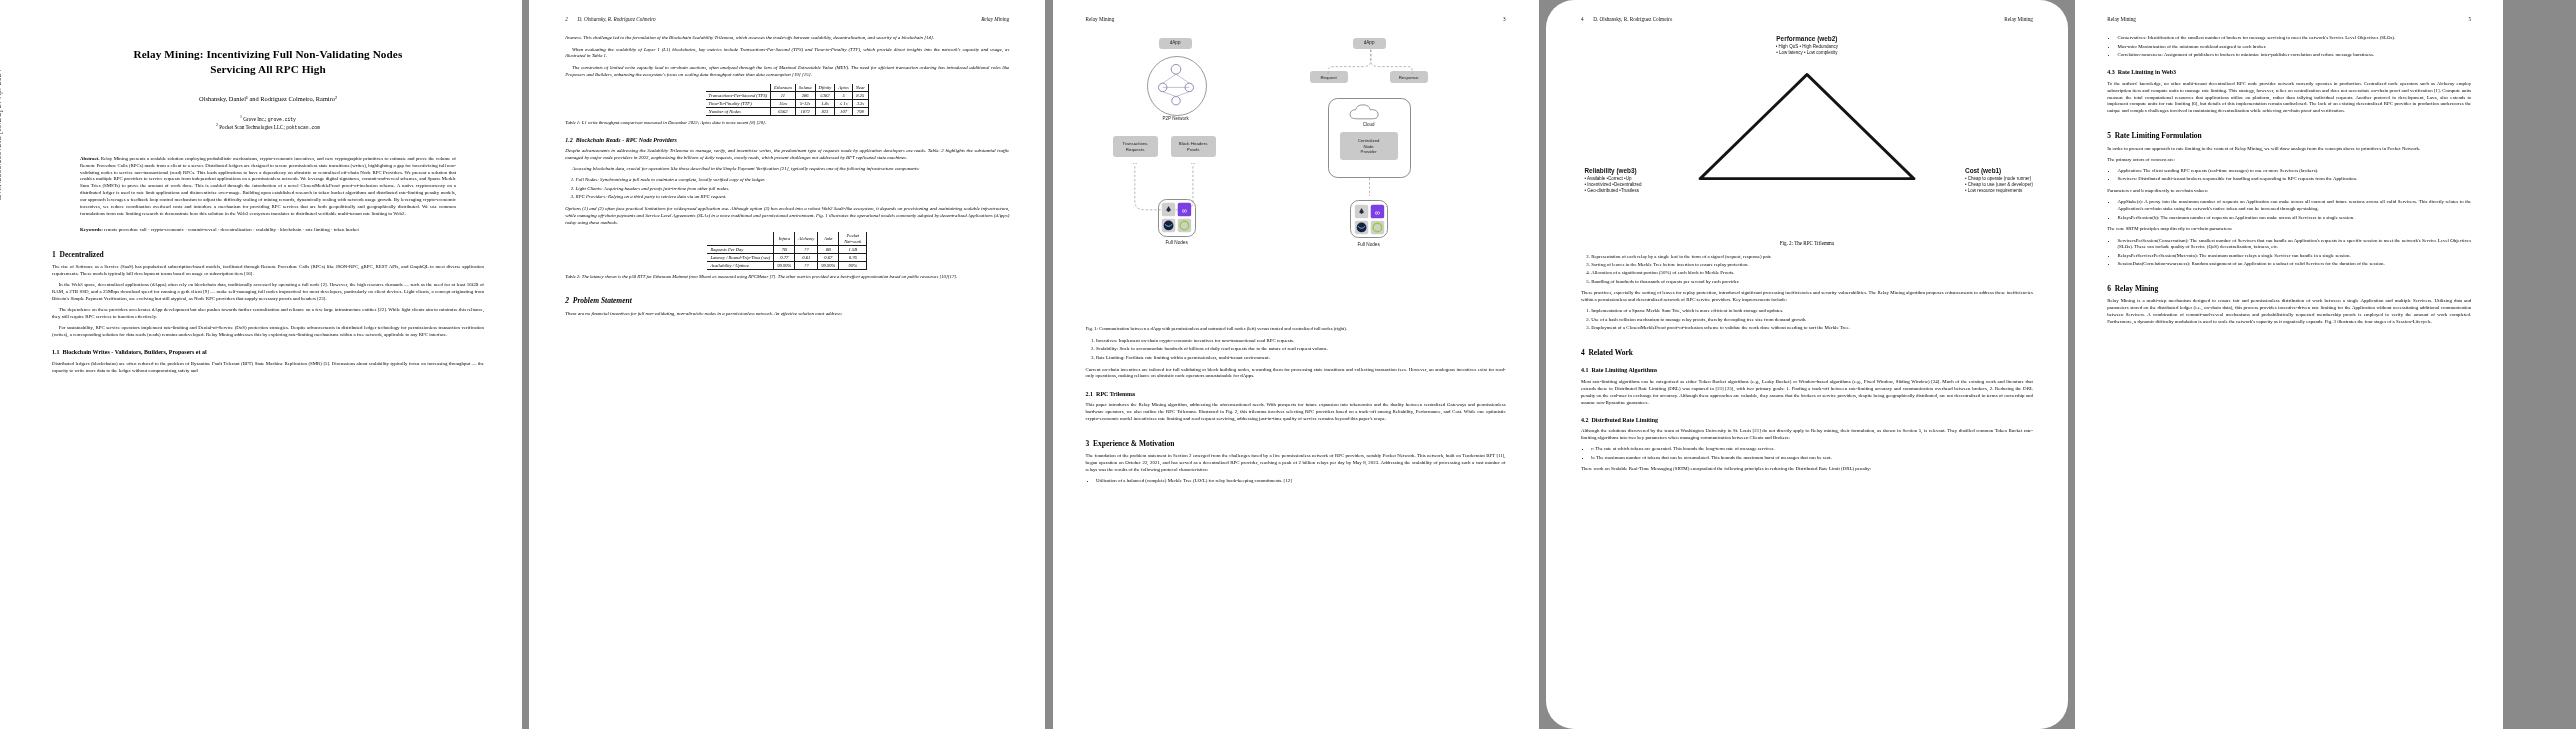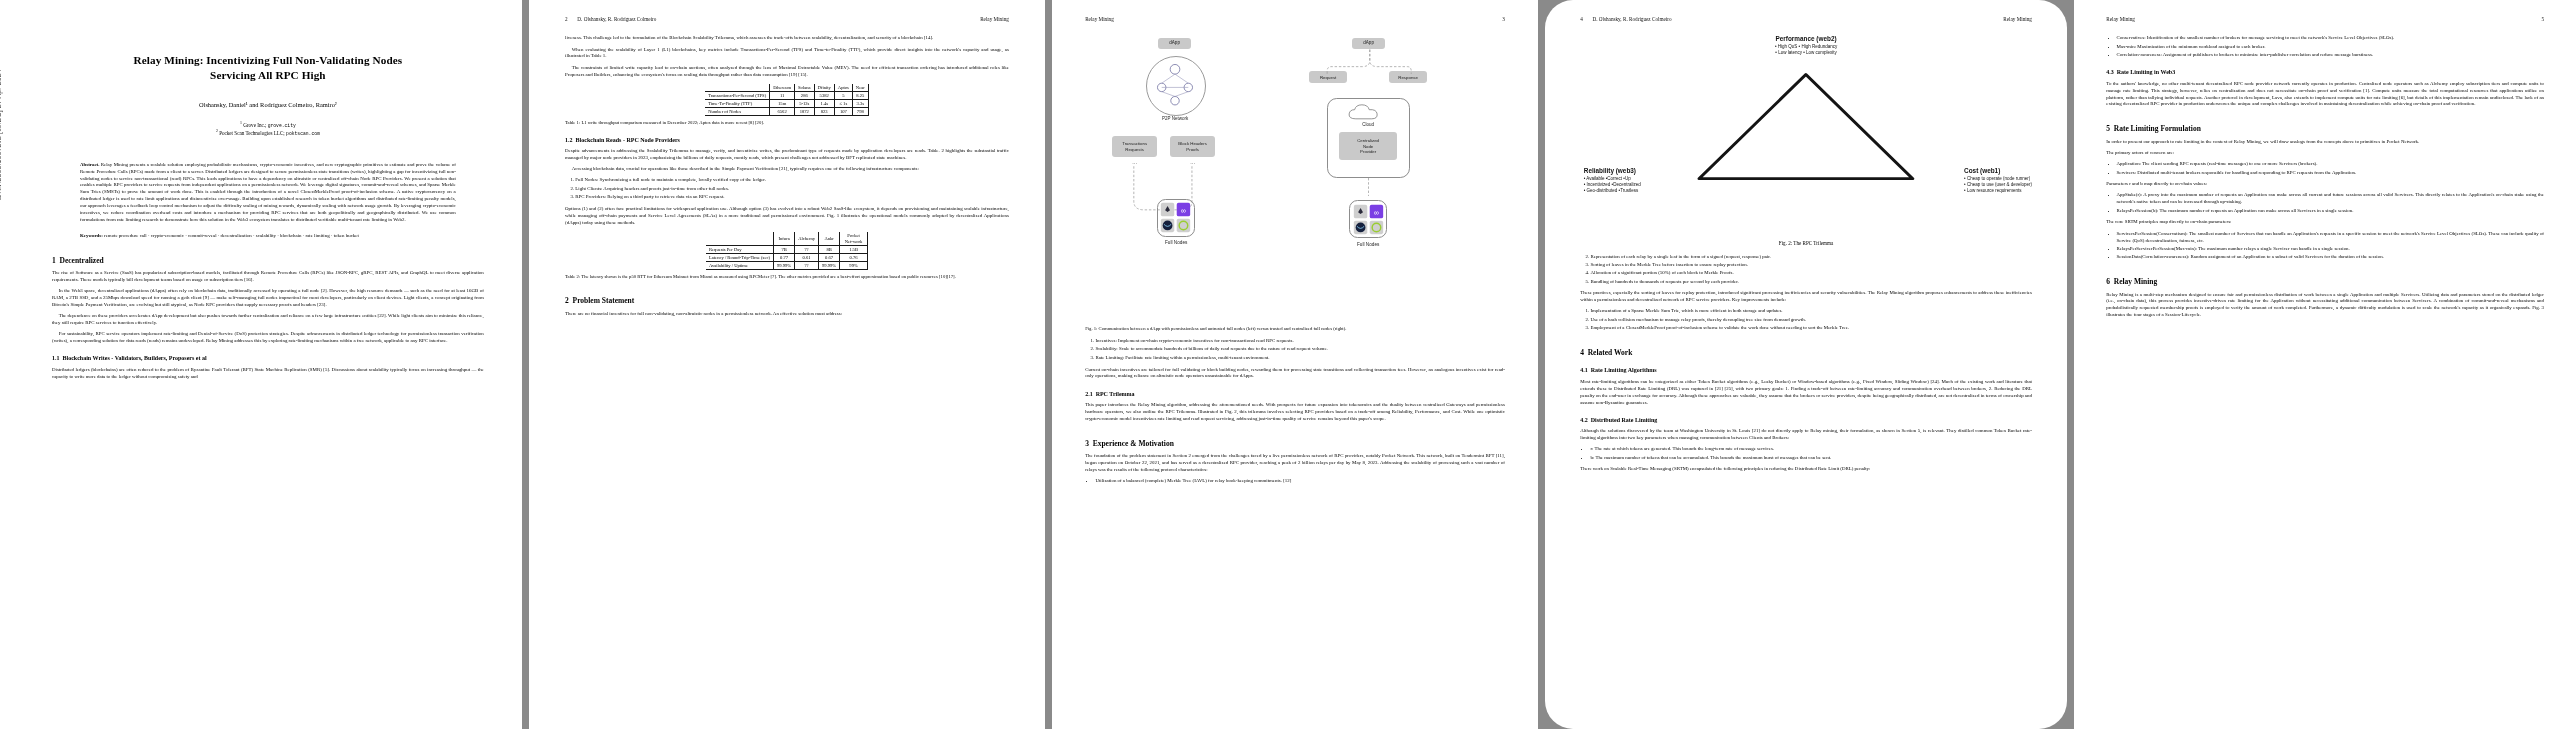--- a/index.html
+++ b/index.html
@@ -1,23 +1,23 @@
 <!DOCTYPE html>
 <html style="font-size:9.7px"><head>
 <meta charset="utf-8">
 <style>
   html,body{margin:0;padding:0;background:#8a8a8a;}
   body{font-family:"Liberation Serif",serif;}
   .sheet{width:2576px;height:729px;background:#8a8a8a;display:flex;gap:7.3px;padding:0;box-sizing:border-box;position:relative;}
   .page{background:#ffffff;height:729px;box-sizing:border-box;position:relative;overflow:hidden;}
-  .p1{width:522px;padding:26px 38px 12px 52px;}
-  .p2{width:516px;padding:16px 36px 12px 36px;}
+  .p1{width:522px;padding:20px 38px 12px 52px;}
+  .p2{width:516px;padding:16px 36px 12px 36px;font-style:italic;}
   .p3{width:486px;padding:16px 33px 12px 33px;}
   .p4{width:522px;padding:16px 35px 12px 35px;border-radius:28px;}
-  .p5{width:502px;padding:16px 32px 12px 32px;}
+  .p5{width:428px;padding:16px 32px 12px 32px;}
 
   
   .arxiv-stamp{
     position:absolute;left:-5.5px;top:200px;
     transform:rotate(-90deg);transform-origin:left top;
     font-family:"Liberation Sans",sans-serif;font-size:7px;color:#4a4a4a;
     white-space:nowrap;letter-spacing:0.1px;
   }
 
   .runhead{display:flex;font-size:5.2px;color:#111;margin-bottom:13.4px;align-items:baseline;}

